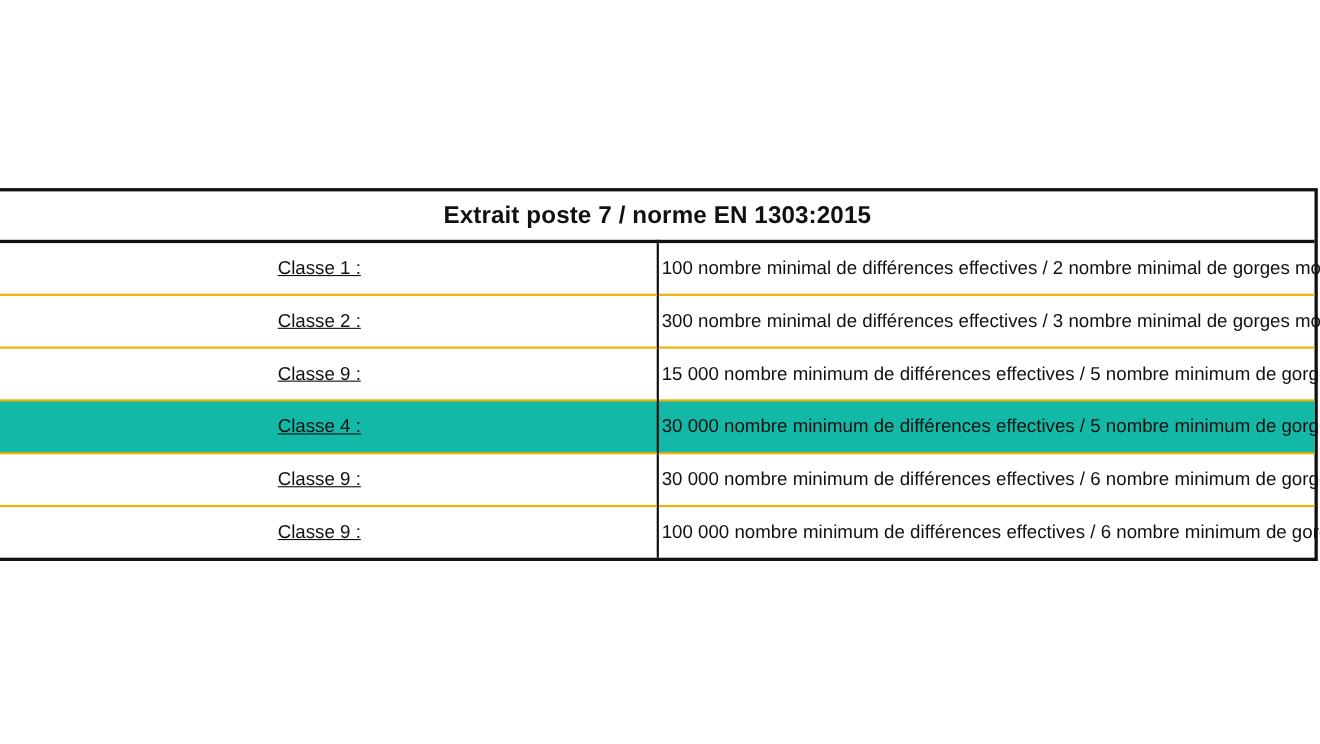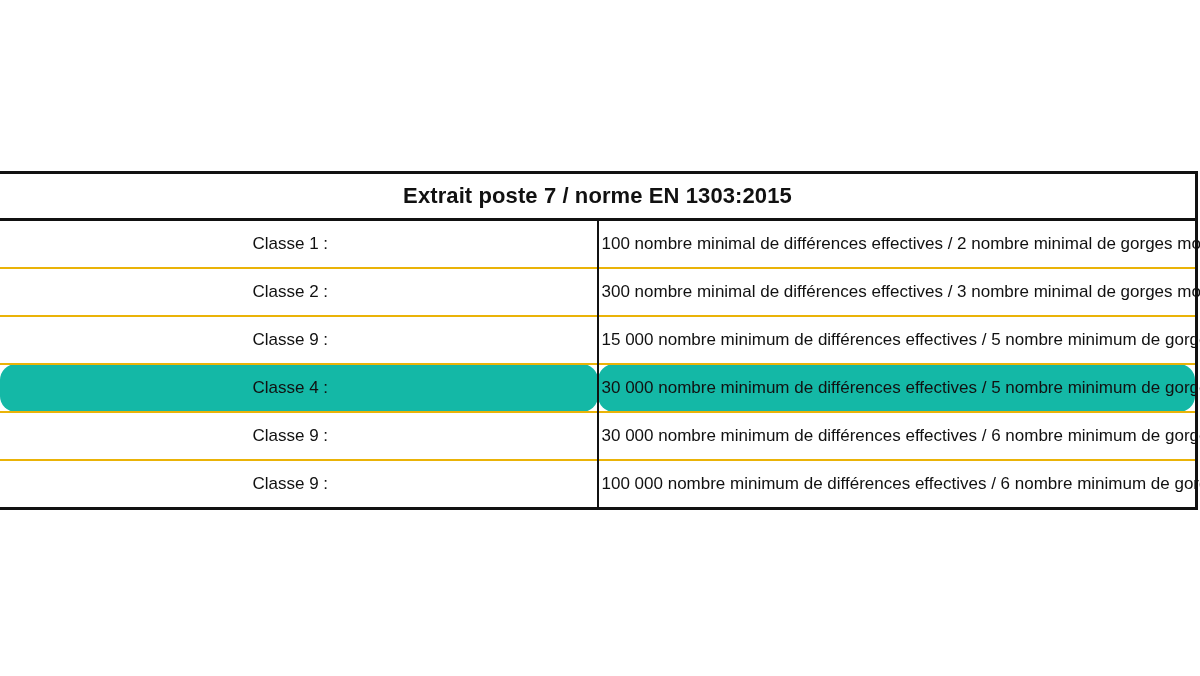--- a/index.html
+++ b/index.html
@@ -32,37 +32,37 @@
       height: 44px;
       text-align: center;
       font-weight: bold;
       font-size: 22px;
       border-bottom: 3px solid #111111;
       padding: 0;
       letter-spacing: 0.1px;
     }
     td {
       padding: 0;
-      border-radius: 16px;
     }
     tr.data-row td {
       height: 46px;
       border-top: 2px solid #eab308;
       font-size: 17px;
     }
     tr.data-row:first-of-type td,
     tr.data-row.first td {
       border-top: none;
     }
     td.class-cell {
       width: 216px;
       text-align: center;
       border-right: 2px solid #111111;
       padding-right: 16px;
       box-sizing: border-box;
+      text-decoration: underline;
     }
     td.desc-cell {
       text-align: left;
       padding-left: 3px;
       white-space: nowrap;
     }
     tr.highlight td {
       background: #14b8a6;
     }
   </style>

